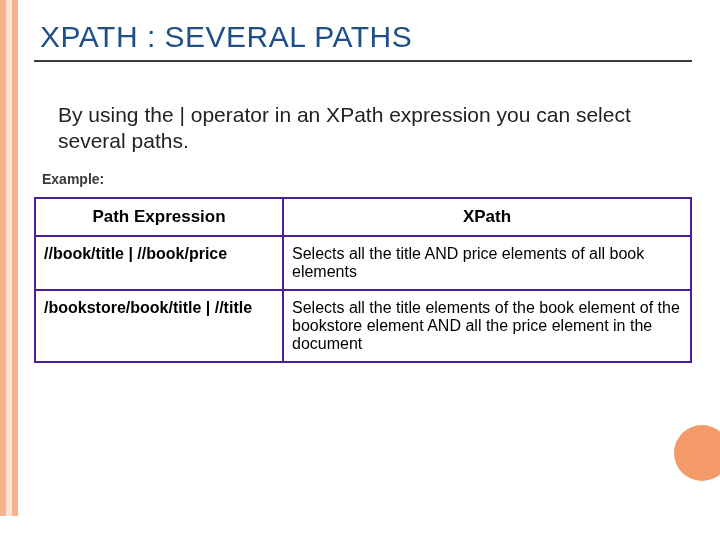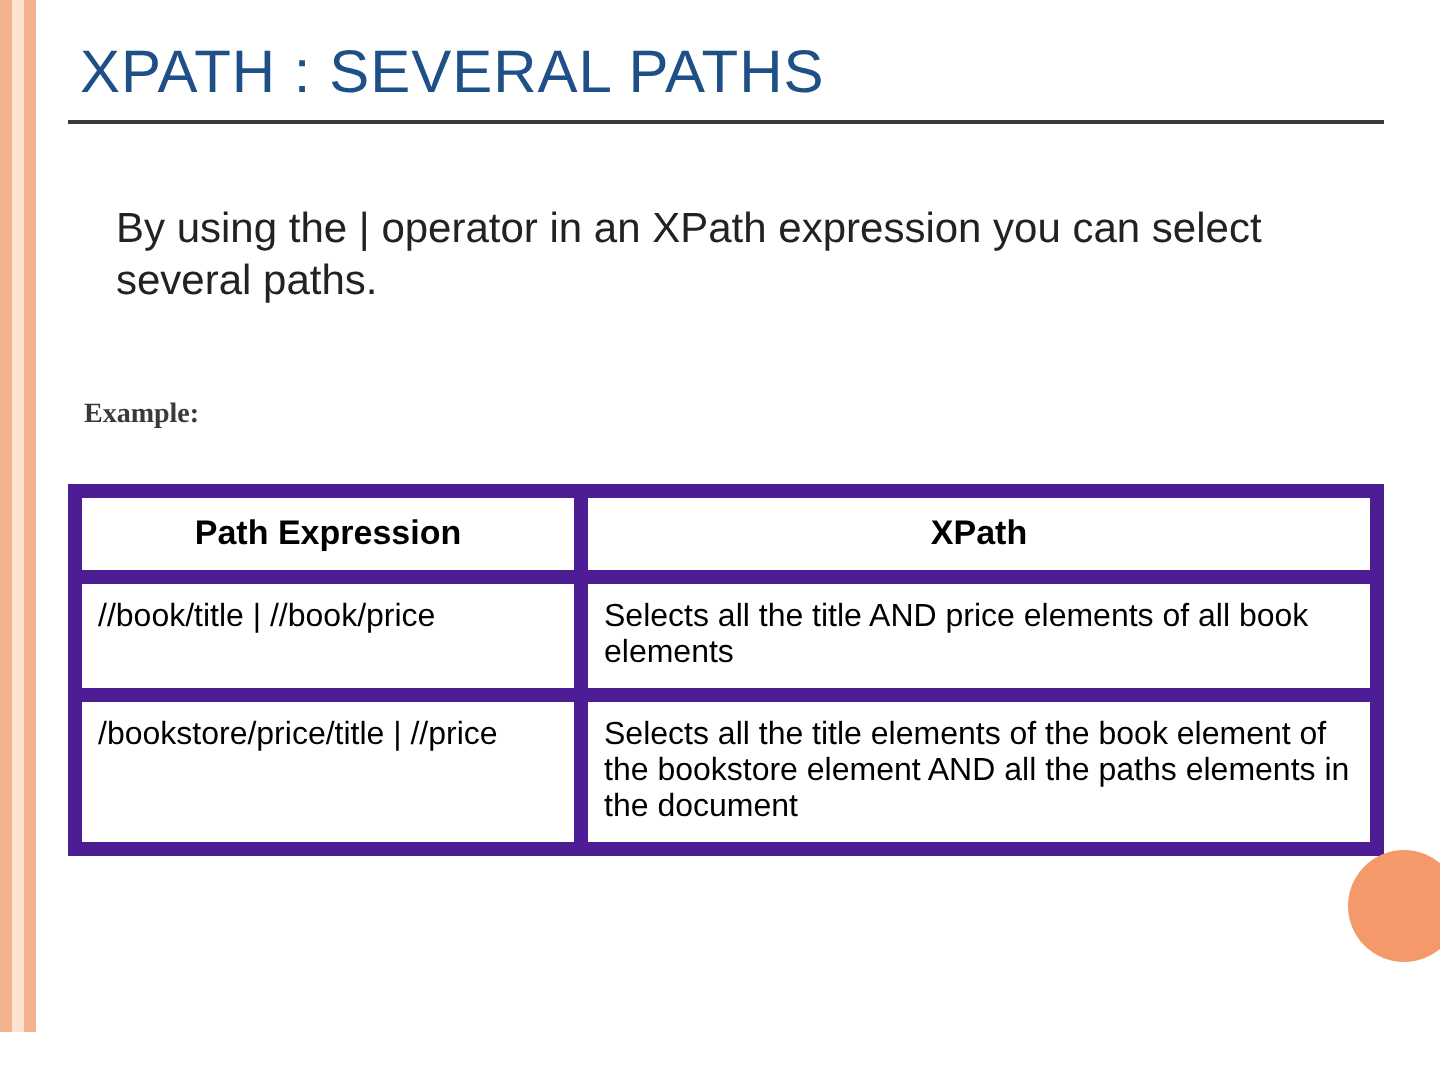--- a/index.html
+++ b/index.html
@@ -46,48 +46,47 @@
     padding-left: 6px;
   }
   .title-rule {
     border: none;
     border-top: 2px solid #3a3a3a;
     margin: 0 0 40px 0;
   }
   .desc {
     font-size: 21px;
     color: #222;
-    margin: 0 20px 45px 24px;
+    margin: 0 20px 16px 24px;
     line-height: 1.25;
   }
   .example-label {
     font-size: 14px;
     font-weight: bold;
     color: #3a3a3a;
-    margin: 0 0 26px 8px;
-    font-family: Liberation Serif, serif;
+    margin: 0 0 10px 8px;
   }
   table.paths {
     border-collapse: collapse;
     width: 100%;
     font-size: 16px;
   }
   table.paths th, table.paths td {
-    border: 7px solid #4c1d95;
+    border: 2px solid #4c1d95;
     padding: 8px 8px;
     text-align: left;
     vertical-align: top;
   }
   table.paths th {
     font-weight: bold;
     text-align: center;
     font-size: 17px;
   }
   table.paths td.expr {
-    font-weight: normal;
+    font-weight: bold;
     width: 230px;
   }
   .circle {
     position: absolute;
     right: -10px;
     bottom: 35px;
     width: 56px;
     height: 56px;
     border-radius: 50%;
     background: #f3996a;
@@ -117,20 +116,20 @@
         <th>Path Expression</th>
         <th>XPath</th>
       </tr>
     </thead>
     <tbody>
       <tr>
         <td class="expr">//book/title | //book/price</td>
         <td>Selects all the title AND price elements of all book elements</td>
       </tr>
       <tr>
-        <td class="expr">/bookstore/price/title | //price</td>
-        <td>Selects all the title elements of the book element of the bookstore element AND all the paths elements in the document</td>
+        <td class="expr">/bookstore/book/title | //title</td>
+        <td>Selects all the title elements of the book element of the bookstore element AND all the price element in the document</td>
       </tr>
     </tbody>
   </table>
 
   <div class="circle"></div>
 </div>
 
 </body></html>

